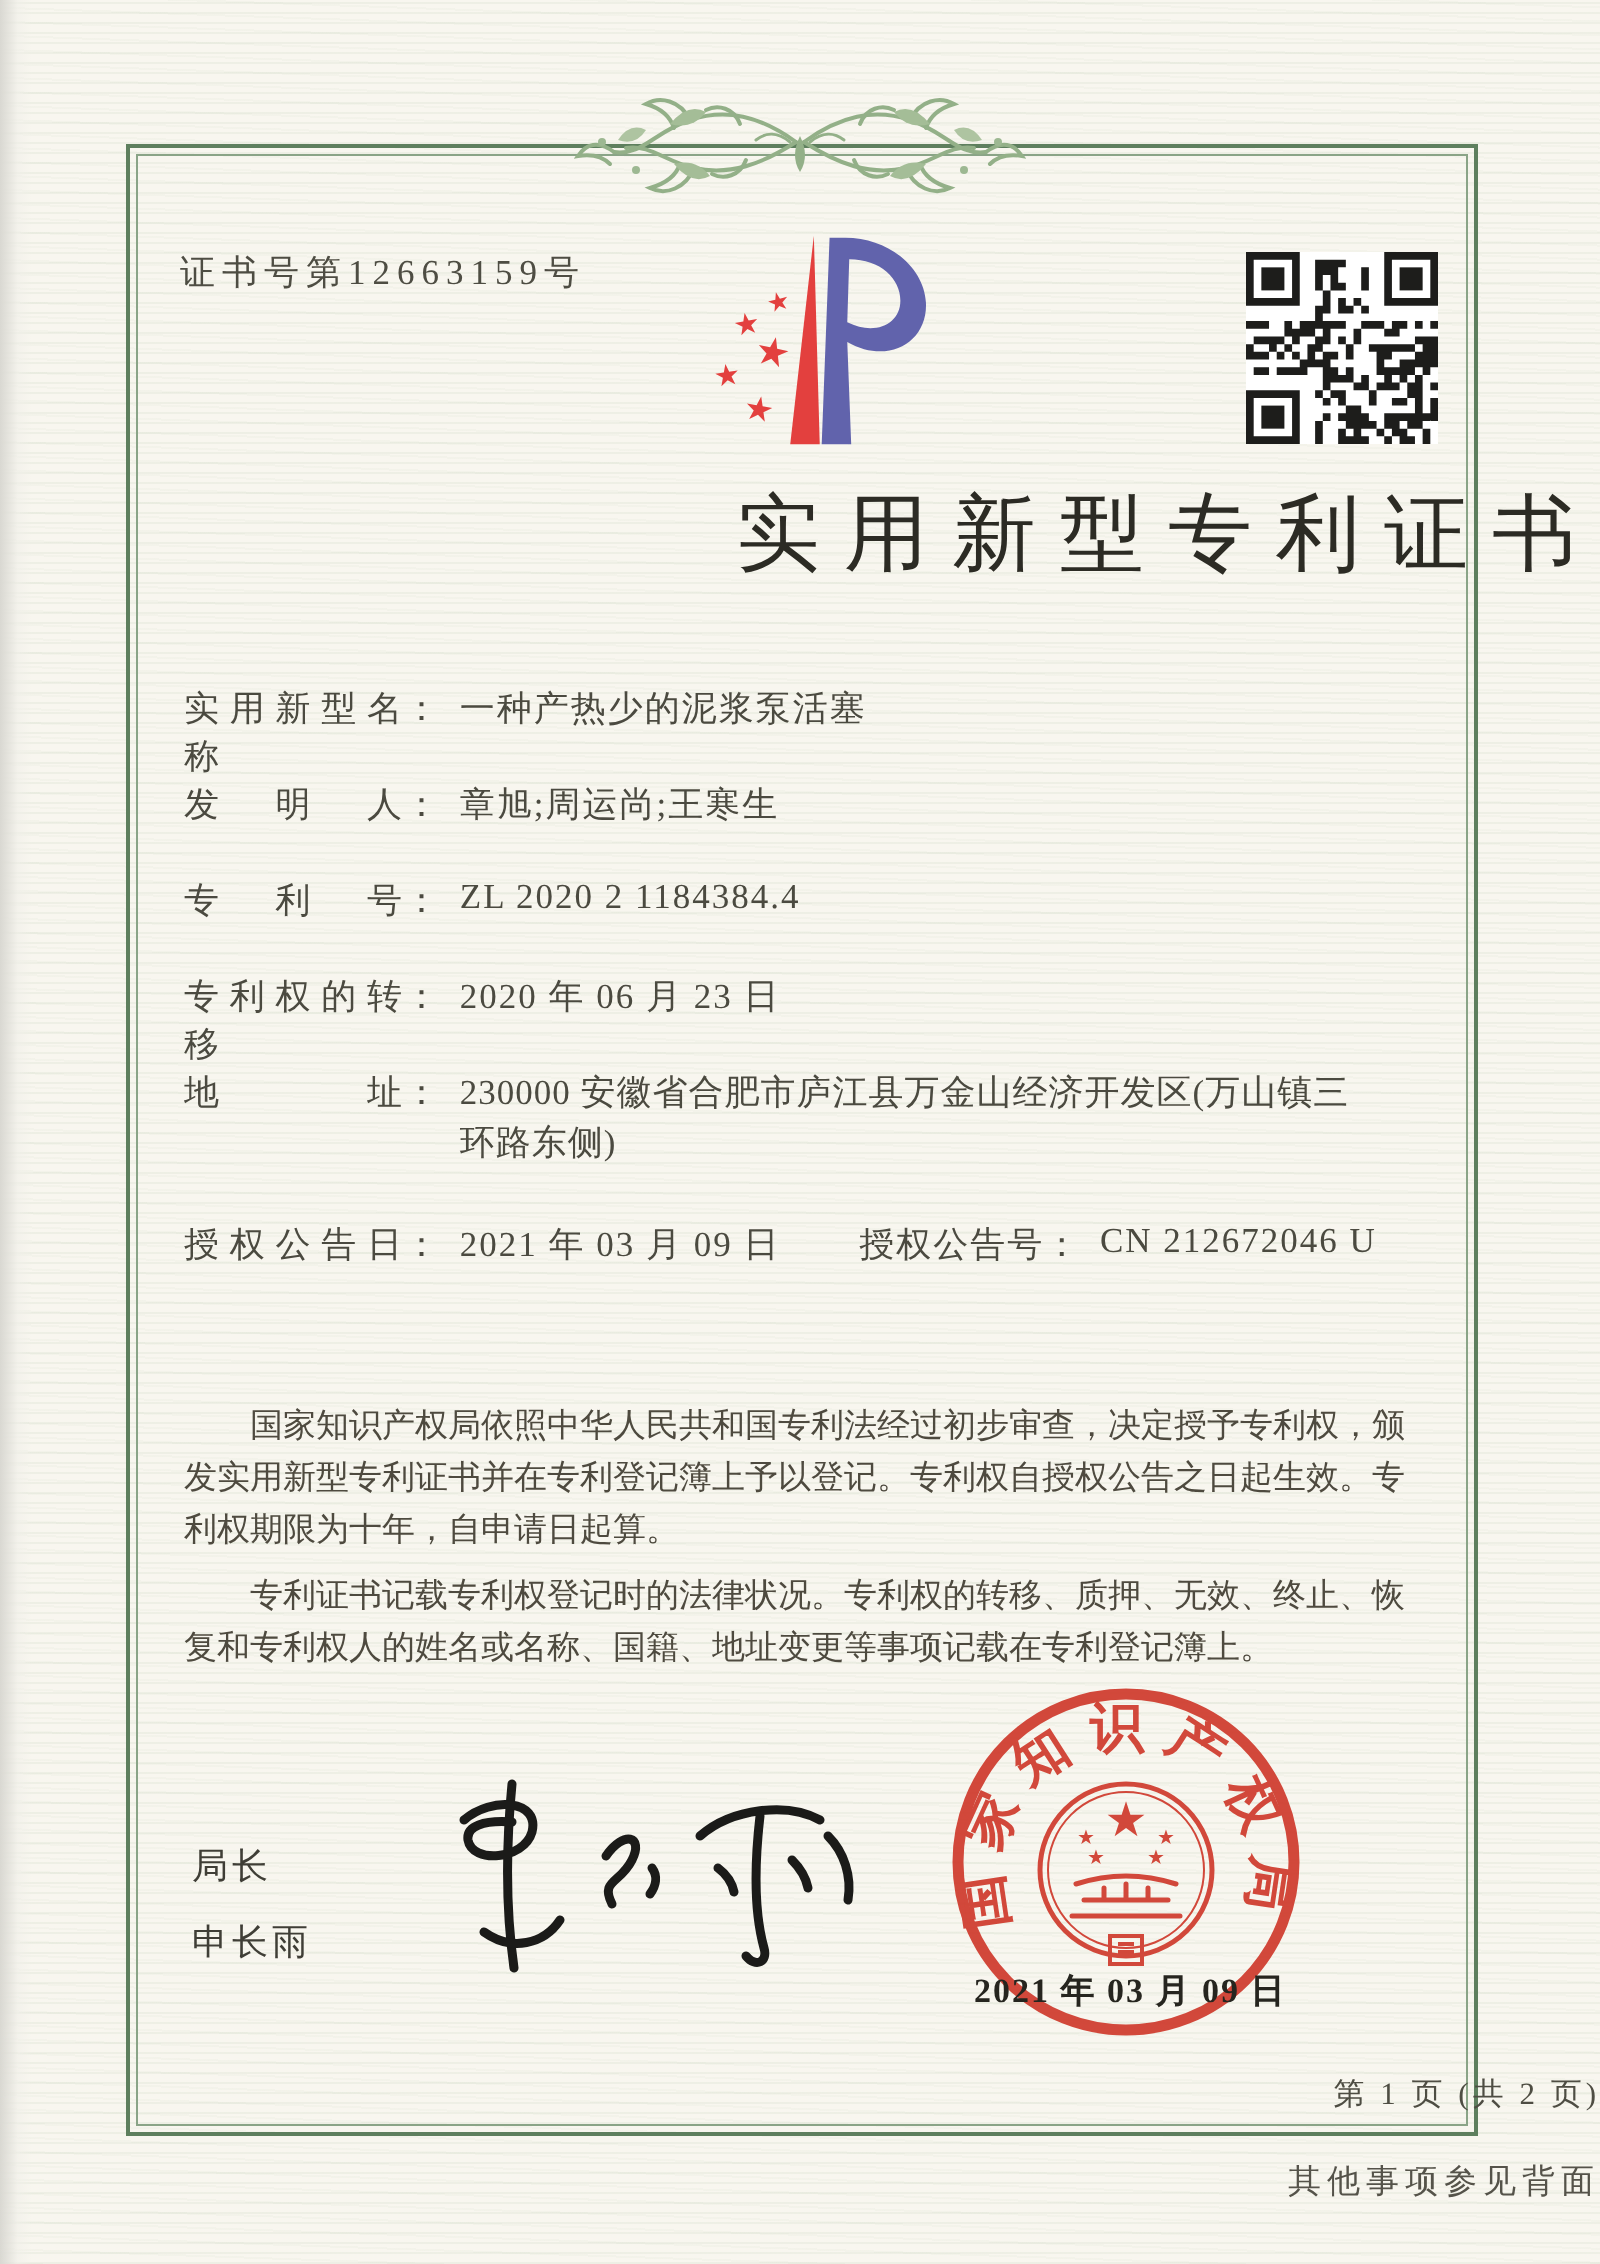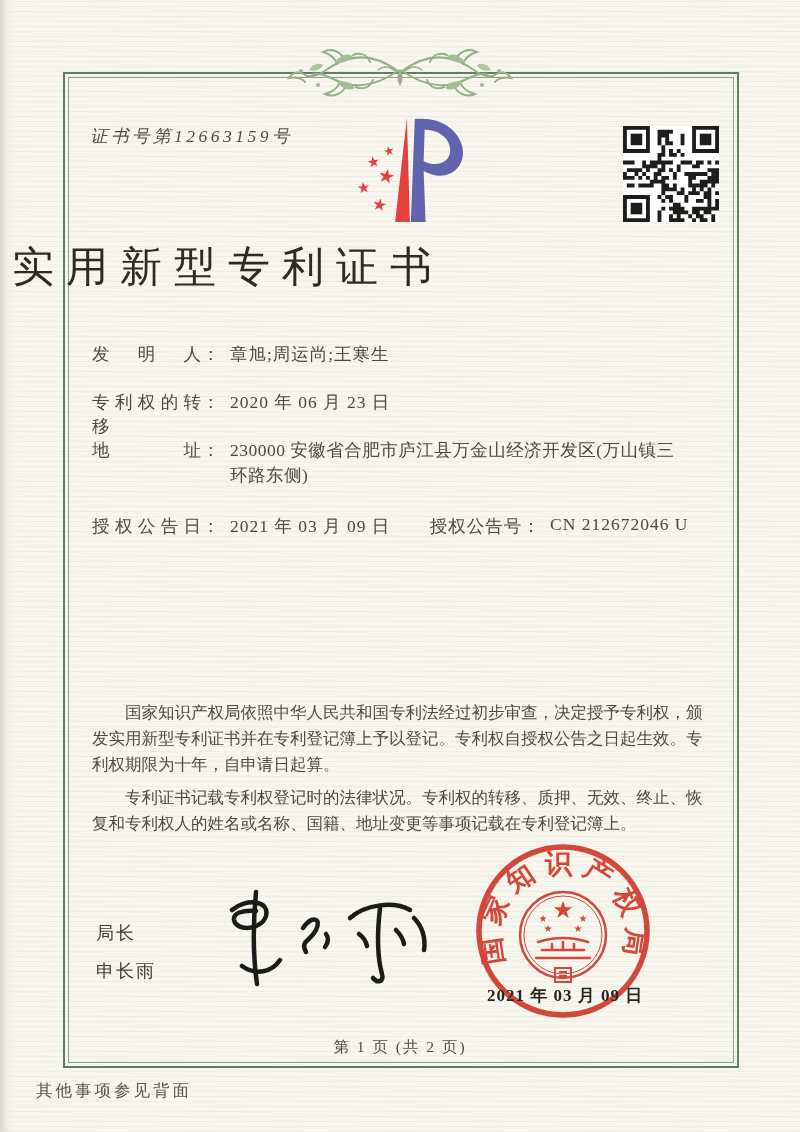--- a/index.html
+++ b/index.html
@@ -8,43 +8,43 @@
     font-family:"Liberation Serif","DejaVu Serif",serif;color:#4b4a40;
     background:
       repeating-linear-gradient(0deg, rgba(148,178,138,0.10) 0px, rgba(148,178,138,0.10) 1px, rgba(0,0,0,0) 1px, rgba(0,0,0,0) 5px),
       repeating-linear-gradient(2deg, rgba(148,178,138,0.05) 0px, rgba(148,178,138,0.05) 1px, rgba(0,0,0,0) 1px, rgba(0,0,0,0) 7px),
       linear-gradient(#f8f6ef,#f8f6ef);
   }
   .page::before{content:'';position:absolute;left:0;top:0;bottom:0;width:16px;
     background:linear-gradient(90deg,#d9d8d2,rgba(240,239,233,0.6) 55%,rgba(0,0,0,0));pointer-events:none;}
   .frame-outer{position:absolute;left:63px;top:72px;width:672px;height:992px;border:2.5px solid #5e7f5e;}
   .frame-inner{position:absolute;inset:3px;border:1px solid #8aa487;}
-  .cert-no{position:absolute;left:90px;top:124px;font-size:17.5px;letter-spacing:3.5px;color:#4e4d43;font-style:italic;}
+  .cert-no{position:absolute;left:90px;top:124px;font-size:17.5px;letter-spacing:3.5px;color:#4e4d43;}
   .logo{position:absolute;left:337px;top:110px;width:130px;height:118px;}
   .qr{position:absolute;left:623px;top:126px;width:96px;height:96px;}
   .flourish{position:absolute;left:285px;top:40px;width:230px;height:62px;}
-  .title{position:absolute;left:0;right:0;top:239px;text-align:left;font-size:42px;
+  .title{position:absolute;left:0;right:0;top:239px;text-align:right;font-size:42px;
     letter-spacing:12px;padding-left:12px;color:#2c2b24;font-weight:500;}
   .fields{position:absolute;left:92px;top:342px;width:620px;font-size:17.5px;letter-spacing:1px;}
   .frow{height:48px;}
   .frow.addr{height:76px;}
   .flabel{display:inline-block;width:110px;text-align:justify;text-align-last:justify;vertical-align:top;}
   .fcolon{display:inline-block;vertical-align:top;}
   .fvalue{display:inline-block;vertical-align:top;margin-left:4px;}
   .frow.addr .fvalue{width:452px;line-height:25px;letter-spacing:0.5px;}
   .glabel2{margin-left:34px;text-align:center;}
   .paras{position:absolute;left:92px;top:668px;width:618px;font-size:16.5px;line-height:26px;color:#4e4a3f;margin-top:32px;}
   .paras p{margin:0 0 7px 0;text-indent:2em;}
   .sig-title{position:absolute;left:96px;top:921px;font-size:18px;letter-spacing:2px;color:#3f3e36;}
   .sig-name{position:absolute;left:96px;top:959px;font-size:18px;letter-spacing:2px;color:#3f3e36;}
   .sig-script{position:absolute;left:200px;top:878px;width:240px;height:118px;}
   .seal{position:absolute;left:472px;top:840px;width:182px;height:182px;}
   .seal-date{position:absolute;left:487px;top:984px;font-size:17px;font-weight:bold;color:#26251f;letter-spacing:1px;z-index:3;}
-  .page-num{position:absolute;left:0;right:0;top:1037px;text-align:center;font-size:15.5px;letter-spacing:2px;color:#4e4d43;}
-  .back-note{position:absolute;left:0;right:0;top:1080px;text-align:left;font-size:16.5px;letter-spacing:3px;color:#55534a;padding-left:36px;}
+  .page-num{position:absolute;left:0;right:0;top:1037px;text-align:right;font-size:15.5px;letter-spacing:2px;color:#4e4d43;}
+  .back-note{position:absolute;left:0;right:0;top:1080px;text-align:right;font-size:16.5px;letter-spacing:3px;color:#55534a;padding-left:36px;}
   .qr svg .mod{fill:#1d1d1b;}
 </style>
 </head>
 <body>
 
 <div class="page">
 
   <div class="frame-outer">
     <div class="frame-inner"></div>
   </div>
@@ -100,22 +100,30 @@
         <rect x="8" y="80" width="12" height="12"></rect>
         <path id="qr-random" d="M36,4h4v4h-4zM40,4h4v4h-4zM44,4h4v4h-4zM48,4h4v4h-4zM36,8h4v4h-4zM40,8h4v4h-4zM44,8h4v4h-4zM60,8h4v4h-4zM36,12h4v4h-4zM44,12h4v4h-4zM60,12h4v4h-4zM36,16h4v4h-4zM44,16h4v4h-4zM48,16h4v4h-4zM60,16h4v4h-4zM40,20h4v4h-4zM40,24h4v4h-4zM48,24h4v4h-4zM56,24h4v4h-4zM36,28h4v4h-4zM40,28h4v4h-4zM48,28h4v4h-4zM52,28h4v4h-4zM60,28h4v4h-4zM36,32h4v4h-4zM0,36h4v4h-4zM4,36h4v4h-4zM8,36h4v4h-4zM20,36h4v4h-4zM28,36h4v4h-4zM32,36h4v4h-4zM36,36h4v4h-4zM40,36h4v4h-4zM44,36h4v4h-4zM48,36h4v4h-4zM60,36h4v4h-4zM64,36h4v4h-4zM68,36h4v4h-4zM76,36h4v4h-4zM80,36h4v4h-4zM88,36h4v4h-4zM96,36h4v4h-4zM20,40h4v4h-4zM24,40h4v4h-4zM28,40h4v4h-4zM32,40h4v4h-4zM40,40h4v4h-4zM56,40h4v4h-4zM72,40h4v4h-4zM76,40h4v4h-4zM4,44h4v4h-4zM8,44h4v4h-4zM12,44h4v4h-4zM16,44h4v4h-4zM24,44h4v4h-4zM36,44h4v4h-4zM40,44h4v4h-4zM48,44h4v4h-4zM56,44h4v4h-4zM88,44h4v4h-4zM92,44h4v4h-4zM96,44h4v4h-4zM0,48h4v4h-4zM12,48h4v4h-4zM20,48h4v4h-4zM32,48h4v4h-4zM36,48h4v4h-4zM52,48h4v4h-4zM64,48h4v4h-4zM68,48h4v4h-4zM72,48h4v4h-4zM76,48h4v4h-4zM80,48h4v4h-4zM84,48h4v4h-4zM92,48h4v4h-4zM96,48h4v4h-4zM0,52h4v4h-4zM4,52h4v4h-4zM8,52h4v4h-4zM16,52h4v4h-4zM24,52h4v4h-4zM32,52h4v4h-4zM40,52h4v4h-4zM44,52h4v4h-4zM52,52h4v4h-4zM68,52h4v4h-4zM72,52h4v4h-4zM88,52h4v4h-4zM92,52h4v4h-4zM96,52h4v4h-4zM28,56h4v4h-4zM32,56h4v4h-4zM36,56h4v4h-4zM40,56h4v4h-4zM68,56h4v4h-4zM80,56h4v4h-4zM84,56h4v4h-4zM88,56h4v4h-4zM92,56h4v4h-4zM96,56h4v4h-4zM4,60h4v4h-4zM8,60h4v4h-4zM16,60h4v4h-4zM20,60h4v4h-4zM24,60h4v4h-4zM28,60h4v4h-4zM40,60h4v4h-4zM44,60h4v4h-4zM52,60h4v4h-4zM68,60h4v4h-4zM72,60h4v4h-4zM76,60h4v4h-4zM80,60h4v4h-4zM84,60h4v4h-4zM92,60h4v4h-4zM40,64h4v4h-4zM44,64h4v4h-4zM48,64h4v4h-4zM52,64h4v4h-4zM60,64h4v4h-4zM72,64h4v4h-4zM80,64h4v4h-4zM88,64h4v4h-4zM40,68h4v4h-4zM56,68h4v4h-4zM60,68h4v4h-4zM68,68h4v4h-4zM72,68h4v4h-4zM76,68h4v4h-4zM84,68h4v4h-4zM88,68h4v4h-4zM96,68h4v4h-4zM36,72h4v4h-4zM44,72h4v4h-4zM48,72h4v4h-4zM64,72h4v4h-4zM84,72h4v4h-4zM88,72h4v4h-4zM40,76h4v4h-4zM48,76h4v4h-4zM64,76h4v4h-4zM76,76h4v4h-4zM80,76h4v4h-4zM88,76h4v4h-4zM96,76h4v4h-4zM52,80h4v4h-4zM56,80h4v4h-4zM88,80h4v4h-4zM96,80h4v4h-4zM40,84h4v4h-4zM48,84h4v4h-4zM52,84h4v4h-4zM56,84h4v4h-4zM60,84h4v4h-4zM72,84h4v4h-4zM76,84h4v4h-4zM80,84h4v4h-4zM84,84h4v4h-4zM88,84h4v4h-4zM92,84h4v4h-4zM96,84h4v4h-4zM36,88h4v4h-4zM52,88h4v4h-4zM56,88h4v4h-4zM60,88h4v4h-4zM64,88h4v4h-4zM72,88h4v4h-4zM76,88h4v4h-4zM84,88h4v4h-4zM88,88h4v4h-4zM36,92h4v4h-4zM48,92h4v4h-4zM56,92h4v4h-4zM68,92h4v4h-4zM76,92h4v4h-4zM80,92h4v4h-4zM92,92h4v4h-4zM36,96h4v4h-4zM48,96h4v4h-4zM52,96h4v4h-4zM56,96h4v4h-4zM60,96h4v4h-4zM72,96h4v4h-4zM80,96h4v4h-4zM84,96h4v4h-4zM92,96h4v4h-4z"></path>
       </g>
     </svg>
   </div>
 
   <div class="title">实用新型专利证书</div>
 
   <div class="fields">
     <div class="frow">
+      <span class="flabel">实用新型名称</span><span class="fcolon">：</span>
+      <span class="fvalue">一种产热少的泥浆泵活塞</span>
+    </div>
+    <div class="frow">
       <span class="flabel">发明人</span><span class="fcolon">：</span>
       <span class="fvalue">章旭;周运尚;王寒生</span>
+    </div>
+    <div class="frow">
+      <span class="flabel">专利号</span><span class="fcolon">：</span>
+      <span class="fvalue">ZL 2020 2 1184384.4</span>
     </div>
     <div class="frow">
       <span class="flabel">专利权的转移</span><span class="fcolon">：</span>
       <span class="fvalue">2020 年 06 月 23 日</span>
     </div>
     <div class="frow addr">
       <span class="flabel">地址</span><span class="fcolon">：</span>
       <span class="fvalue">230000 安徽省合肥市庐江县万金山经济开发区(万山镇三环路东侧)</span>
     </div>
     <div class="frow">

